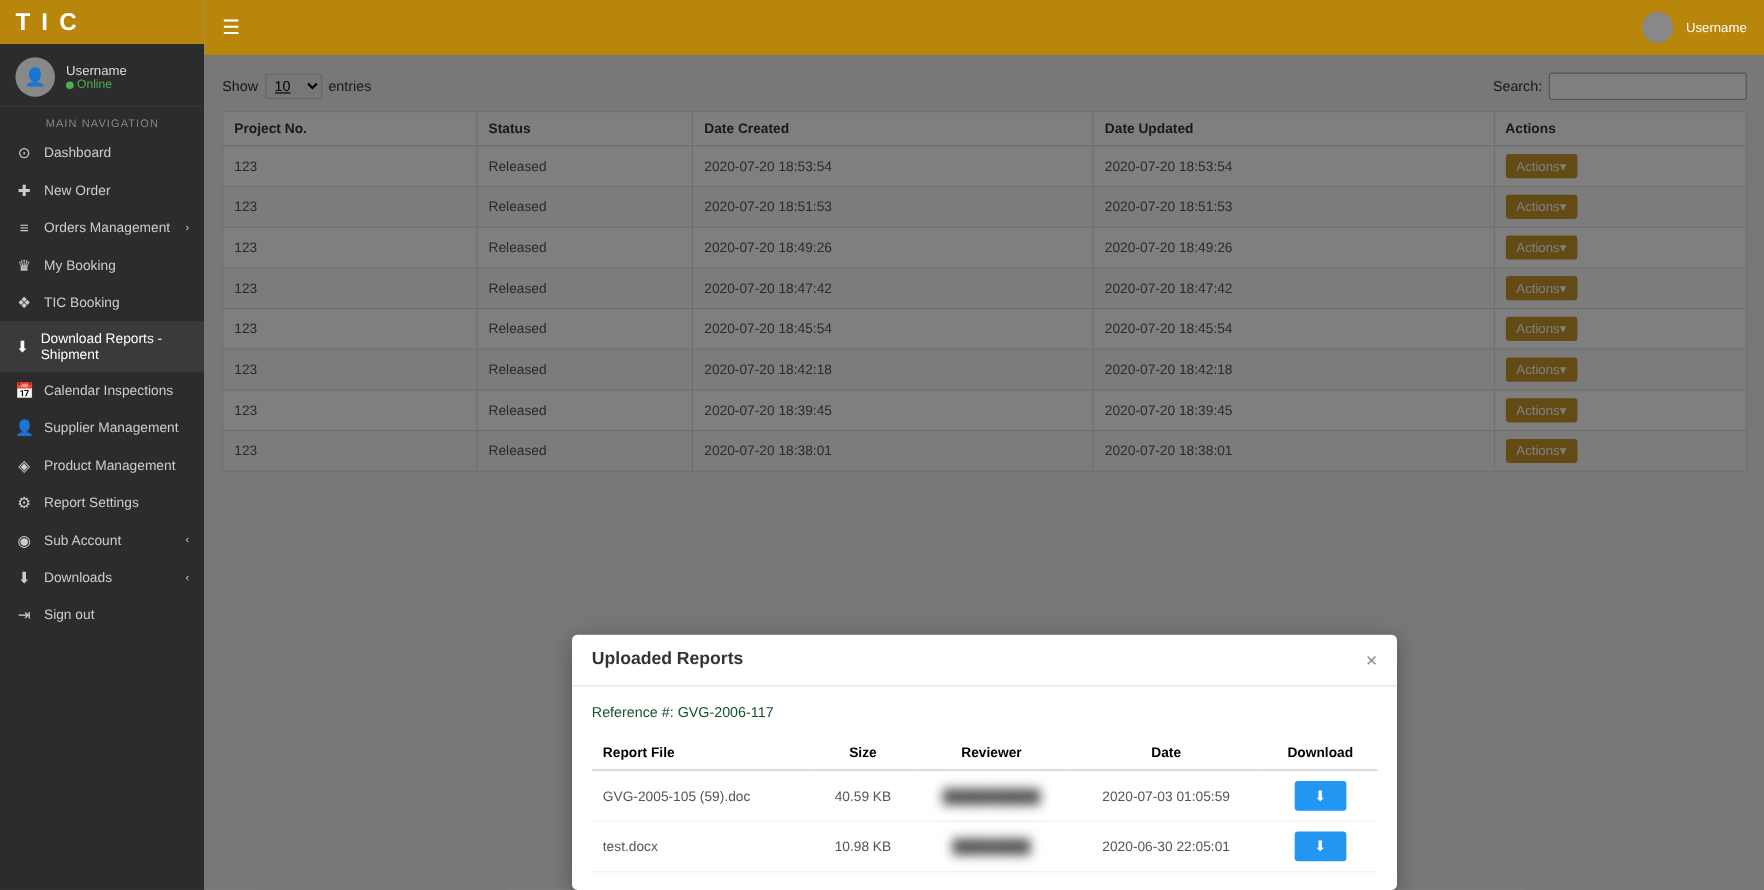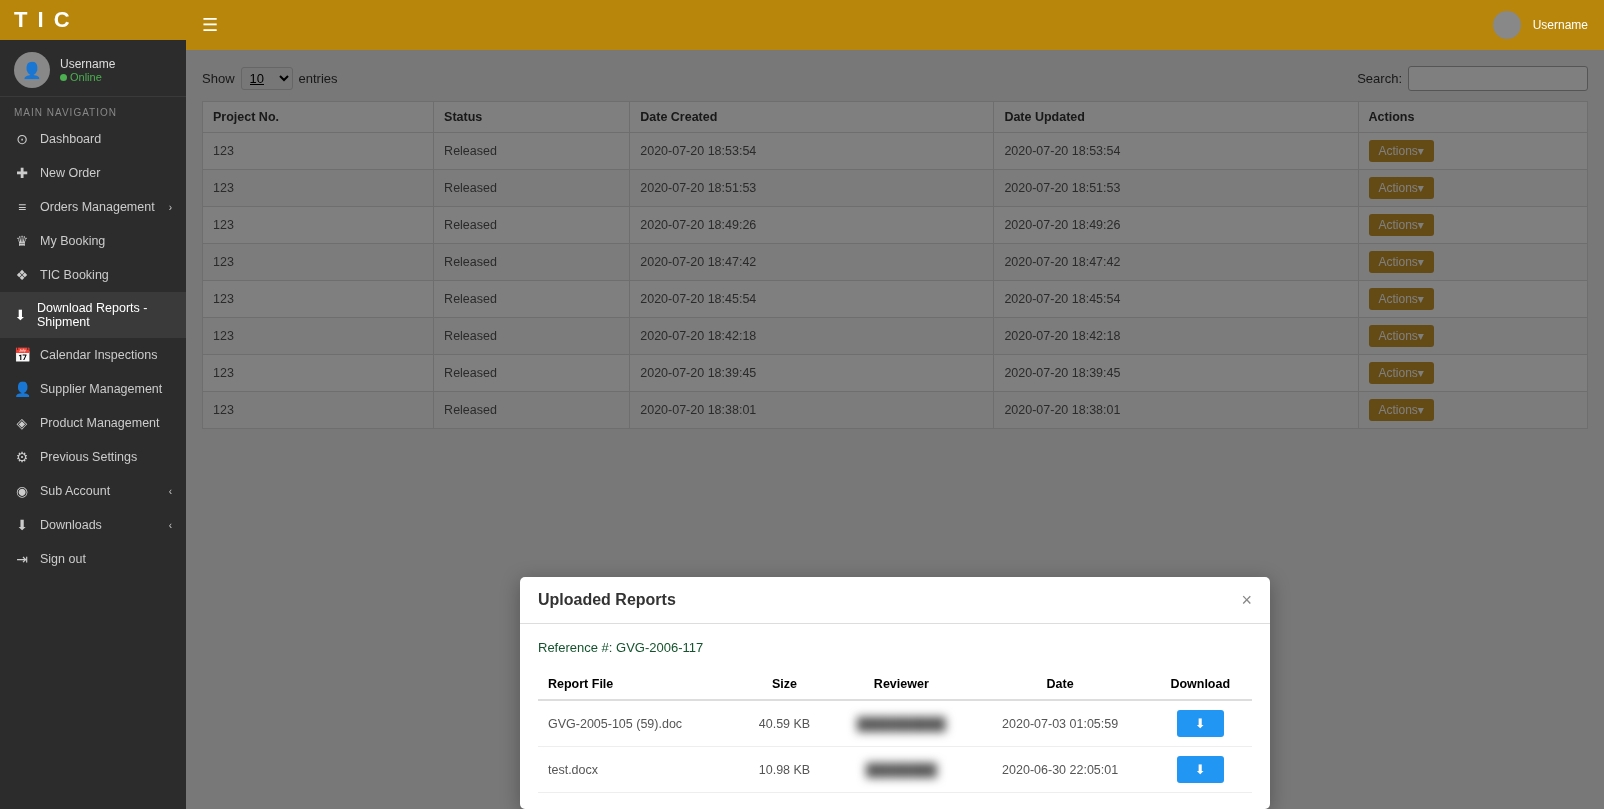--- a/index.html
+++ b/index.html
@@ -42,21 +42,21 @@
       border-radius: 50%;
       background: #888;
       display: flex; align-items: center; justify-content: center;
       color: #fff; font-size: 16px;
     }
     .user-info { display: flex; flex-direction: column; }
     .user-name { font-size: 12px; color: #ddd; }
     .user-status { font-size: 11px; color: #4caf50; display: flex; align-items: center; gap: 3px; }
     .status-dot { width: 7px; height: 7px; border-radius: 50%; background: #4caf50; }
     .nav-section-label {
-      font-size: 10px; color: #888; padding: 10px 14px 4px; text-transform: uppercase; letter-spacing: 1px;
+      font-size: 10px; color: #888; padding: 10px 14px 4px; text-transform: uppercase; letter-spacing: 1px; text-align: center;
     }
     .nav-item {
       display: flex; align-items: center; gap: 10px;
       padding: 9px 14px;
       color: #ccc;
       cursor: pointer;
       font-size: 12.5px;
       transition: background 0.15s;
     }
     .nav-item.active { background: #3a3a3a; color: #fff; }
@@ -282,21 +282,21 @@
   <div class="nav-item">
     <span class="nav-icon">👤</span>
     <span>Supplier Management</span>
   </div>
   <div class="nav-item">
     <span class="nav-icon">◈</span>
     <span>Product Management</span>
   </div>
   <div class="nav-item">
     <span class="nav-icon">⚙</span>
-    <span>Previous Settings</span>
+    <span>Report Settings</span>
   </div>
   <div class="nav-item">
     <span class="nav-icon">◉</span>
     <span>Sub Account</span>
     <span class="chevron">‹</span>
   </div>
   <div class="nav-item">
     <span class="nav-icon">⬇</span>
     <span>Downloads</span>
     <span class="chevron">‹</span>

